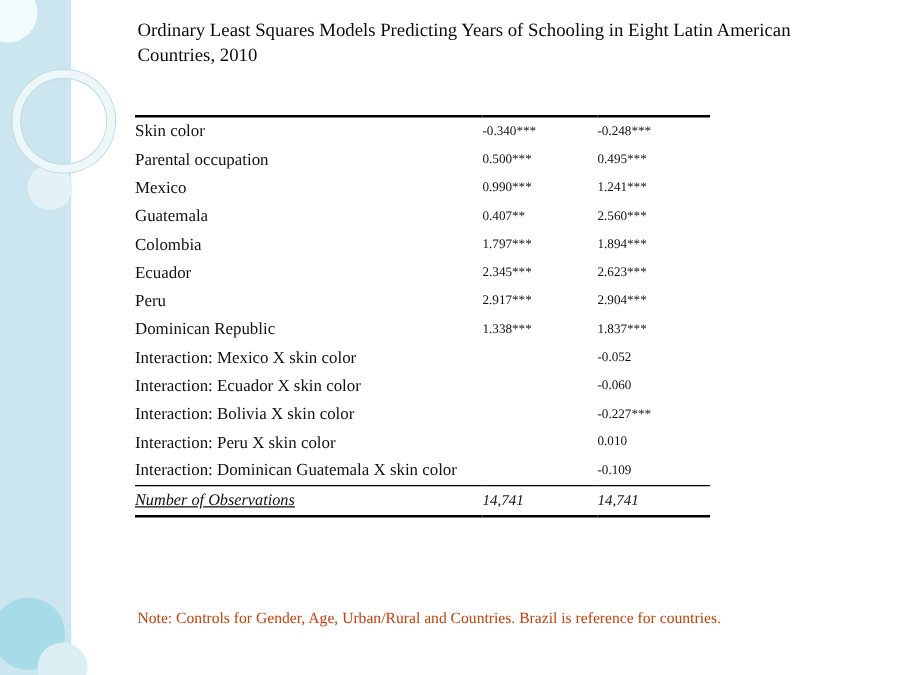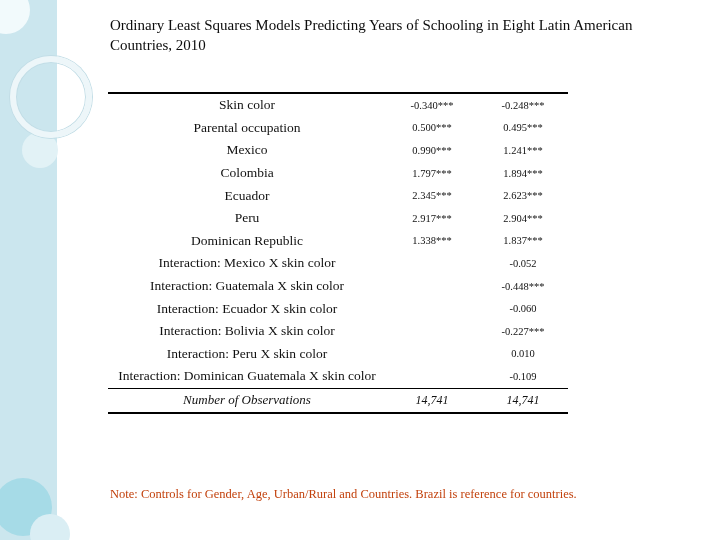--- a/index.html
+++ b/index.html
@@ -59,32 +59,31 @@
   }
   table.results {
     width:100%;
     border-collapse:collapse;
     border-top:2px solid #000;
   }
   table.results td {
     padding:0;
     vertical-align:middle;
     white-space:nowrap;
-    text-align:center;
   }
   tbody td { height:22.6px; }
   .cell-label { font-size:13.5px; }
   .cell-value { font-size:10.5px; }
   tfoot td {
     height:23px;
     border-top:1px solid #000;
     border-bottom:2px solid #000;
     font-style:italic;
   }
-  .foot-label { font-size:13px; }
+  .foot-label { font-size:13px;text-decoration:underline; }
   .foot-value { font-size:12px; }
 
   
   .slide-note {
     position:absolute; left:110px; top:487px;
     width:590px;
     font-size:12.5px;
     color:#c2410c;
   }
 </style>
@@ -118,20 +117,25 @@
           <td class="cell-label">Parental occupation</td>
           <td class="cell-value">0.500***</td>
           <td class="cell-value">0.495***</td>
         </tr>
         <tr>
           <td class="cell-label">Mexico</td>
           <td class="cell-value">0.990***</td>
           <td class="cell-value">1.241***</td>
         </tr>
         <tr>
+          <td class="cell-label">Guatemala</td>
+          <td class="cell-value">0.407**</td>
+          <td class="cell-value">2.560***</td>
+        </tr>
+        <tr>
           <td class="cell-label">Colombia</td>
           <td class="cell-value">1.797***</td>
           <td class="cell-value">1.894***</td>
         </tr>
         <tr>
           <td class="cell-label">Ecuador</td>
           <td class="cell-value">2.345***</td>
           <td class="cell-value">2.623***</td>
         </tr>
         <tr>
@@ -141,25 +145,20 @@
         </tr>
         <tr>
           <td class="cell-label">Dominican Republic</td>
           <td class="cell-value">1.338***</td>
           <td class="cell-value">1.837***</td>
         </tr>
         <tr>
           <td class="cell-label">Interaction: Mexico X skin color</td>
           <td class="cell-value"></td>
           <td class="cell-value">-0.052</td>
-        </tr>
-        <tr>
-          <td class="cell-label">Interaction: Guatemala X skin color</td>
-          <td class="cell-value"></td>
-          <td class="cell-value">-0.448***</td>
         </tr>
         <tr>
           <td class="cell-label">Interaction: Ecuador X skin color</td>
           <td class="cell-value"></td>
           <td class="cell-value">-0.060</td>
         </tr>
         <tr>
           <td class="cell-label">Interaction: Bolivia X skin color</td>
           <td class="cell-value"></td>
           <td class="cell-value">-0.227***</td>

